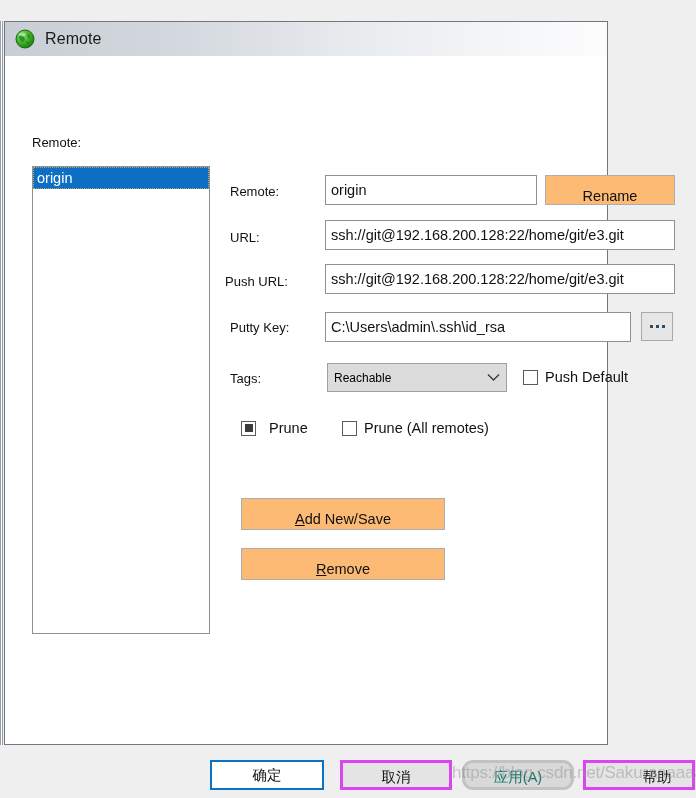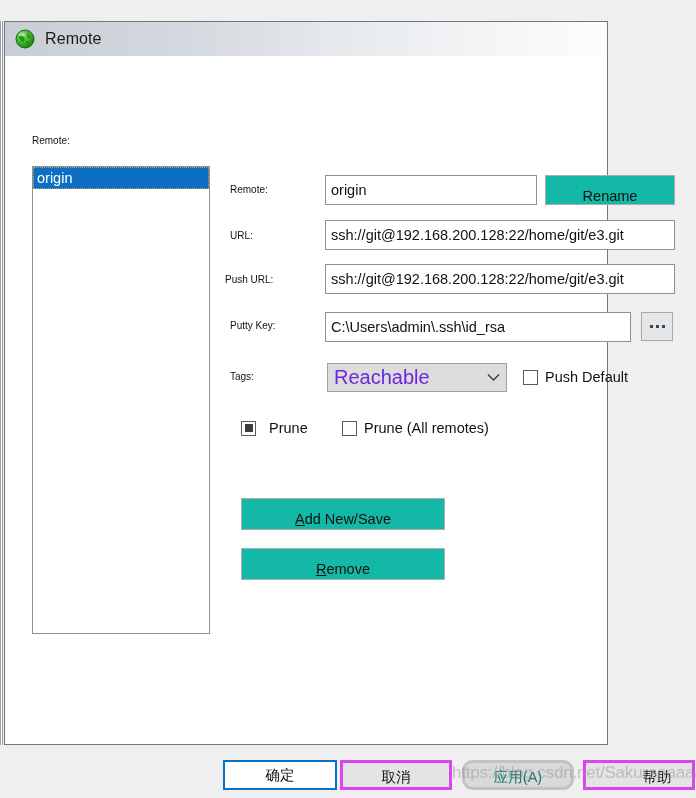--- a/index.html
+++ b/index.html
@@ -72,21 +72,21 @@
     position: absolute;
     left: 0;
     top: 34px;
     right: 0;
     bottom: 0;
     background: #ffffff;
   }
 
   .field-label {
     position: absolute;
-    font-size: 10px;
+    font-size: 13px;
     color: #111111;
     white-space: nowrap;
   }
 
   
   #remote-list-label { left: 27px; top: 79px; }
   #remote-listbox {
     position: absolute;
     left: 27px;
     top: 110px;
@@ -124,21 +124,21 @@
     padding: 0 5px;
     outline: none;
     height: 30px;
     line-height: 28px;
   }
   .textbox::placeholder { color: #9a9a9a; }
 
   
   .btn {
     position: absolute;
-    background: #14b8a6;
+    background: #fdba74;
     border: 1px solid #adadad;
     box-sizing: border-box;
     font-family: "Liberation Sans", sans-serif;
     font-size: 14.5px;
     color: #111111;
     text-align: center;
     cursor: default;
     padding: 12px;
   }
   .btn .mn { text-decoration: underline; }
@@ -152,22 +152,22 @@
     height: 29px;
     background: #dcdcdc;
     border: 1px solid #a0a0a0;
     box-sizing: border-box;
     display: flex;
     align-items: center;
   }
   #tags-combo-value {
     flex: 1 1 auto;
     padding-left: 6px;
-    font-size: 20px;
-    color: #6d28d9;
+    font-size: 12px;
+    color: #000000;
   }
   #tags-combo-arrow {
     width: 26px;
     height: 100%;
     display: flex;
     align-items: center;
     justify-content: center;
   }
 
   
@@ -352,18 +352,18 @@
 
     <button class="btn" style="left:236px; top:442px; width:204px; height:32px;">
       <span class="mn">A</span><span>dd New/Save</span>
     </button>
 
   </div>
 </div>
 
 <div id="footer"></div>
 
-<button class="footer-btn default" style="left:223px; width:114px;">确定</button>
+<button class="footer-btn default" style="left:210px; width:114px;">确定</button>
 <button class="footer-btn" style="left:340px; width:112px;">取消</button>
 <button class="footer-btn disabled" style="left:462px; width:112px;">应用(A)</button>
 <button class="footer-btn" style="left:583px; width:112px;padding-left:36px;">帮助</button>
 
 <div id="watermark">https://blog.csdn.net/Sakuraaaaaaaa</div>
 
 </body></html>

